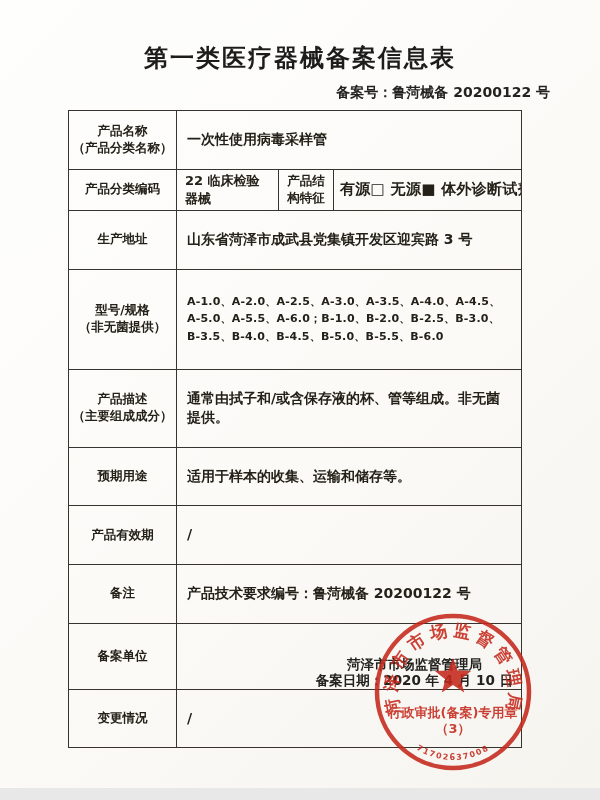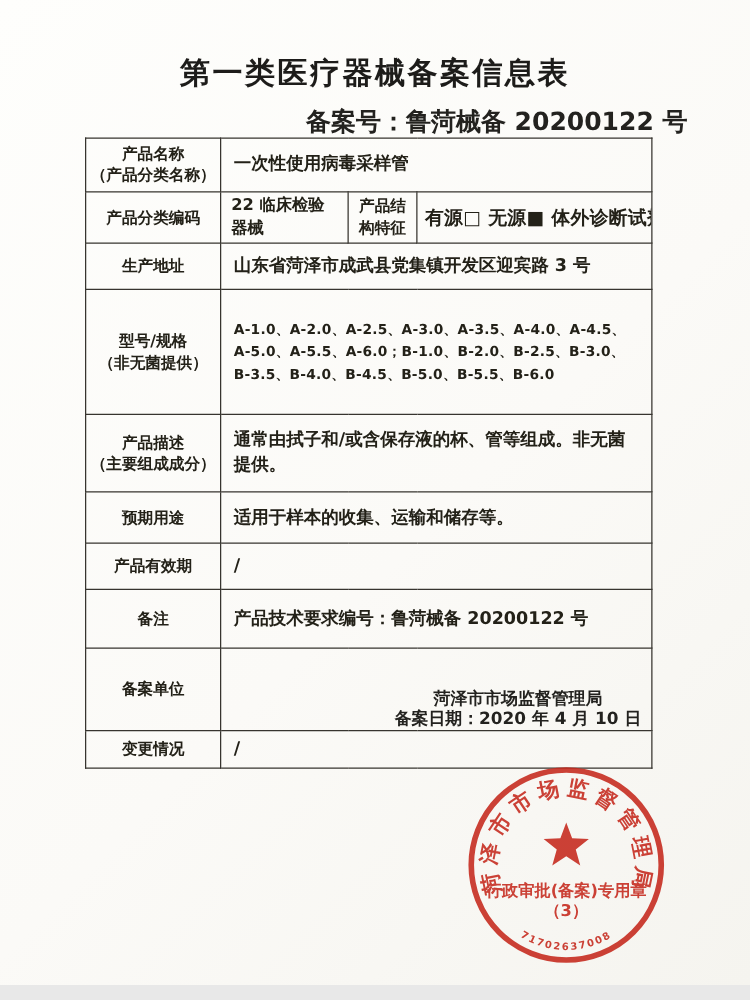--- a/index.html
+++ b/index.html
@@ -9,36 +9,36 @@
     font-family:"DejaVu Sans", sans-serif;
     overflow:hidden;
   }
   .title {
     position:absolute; top:42px; left:0; right:0;
     text-align:center; font-size:24px; font-weight:700;
     letter-spacing:2px; color:#1d1c1a;
   }
   .filing-no {
     position:absolute; top:84px; right:50px;
-    font-size:20px; font-weight:700; color:#23221f;
+    font-size:14px; font-weight:700; color:#23221f;
   }
   table.form {
     position:absolute; left:68px; top:110px; width:453px;
     border-collapse:collapse; table-layout:fixed;
   }
   table.form td {
     border:1.5px solid #37342f; color:#232118;
     vertical-align:middle; overflow:hidden;
   }
   td.label {
     text-align:center; font-size:12.5px; font-weight:600;
     white-space:pre-line; line-height:1.35; padding:2px 3px;
   }
   td.value {
-    font-size:14px; font-weight:600; padding:4px 10px; line-height:1.4;
+    font-size:14px; font-weight:600; padding:19px 10px; line-height:1.4;
   }
   td.code-cell { font-size:13px; padding:2px 8px; }
   td.checkbox-cell { font-size:15px; white-space:nowrap; letter-spacing:0.3px; padding:2px 6px; font-weight:700; }
   td.model-cell { font-size:11px; line-height:1.6; letter-spacing:0.2px; }
   td.unit-cell { position:relative; }
   .unit-text {
     position:absolute; right:8px; bottom:0px;
     text-align:center; font-size:13.5px; font-weight:600;
     line-height:16px; color:#23221f; padding-bottom:1px;
   }

